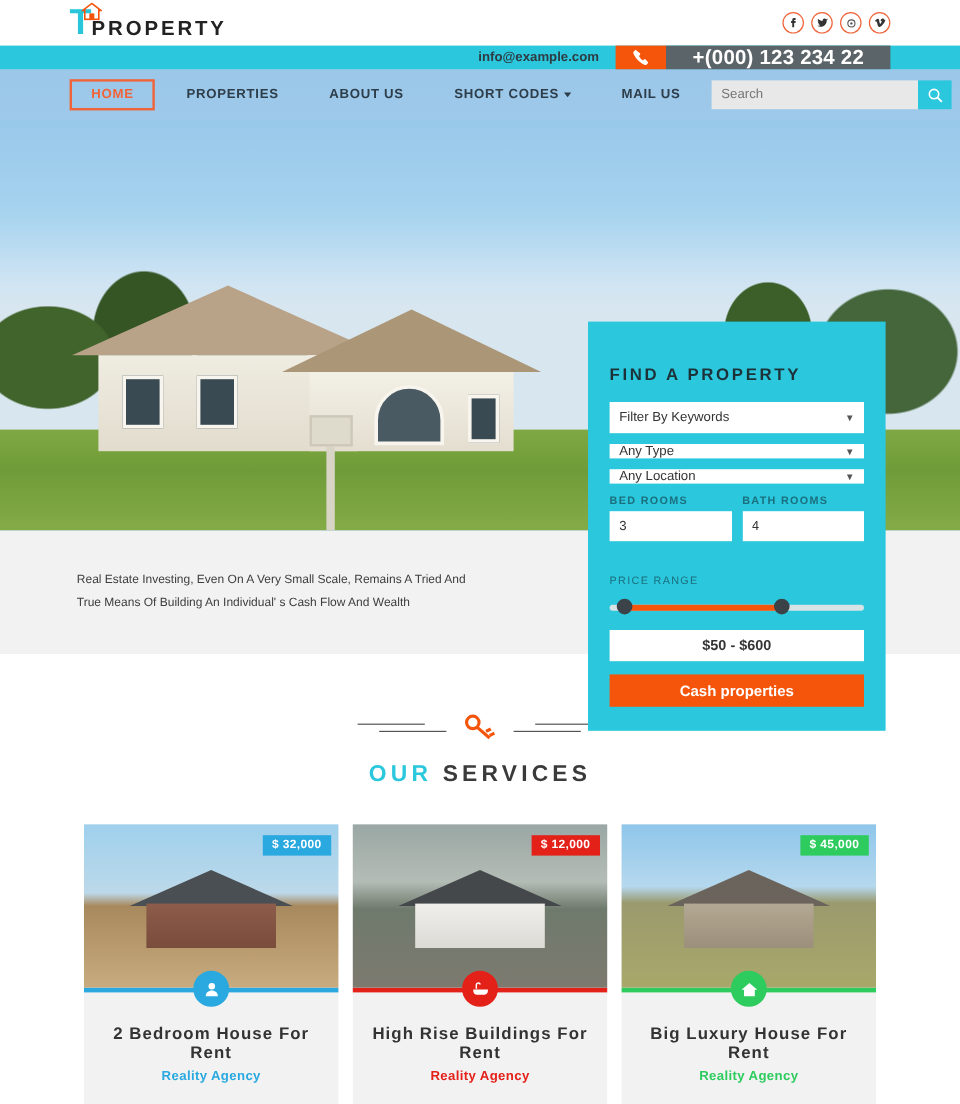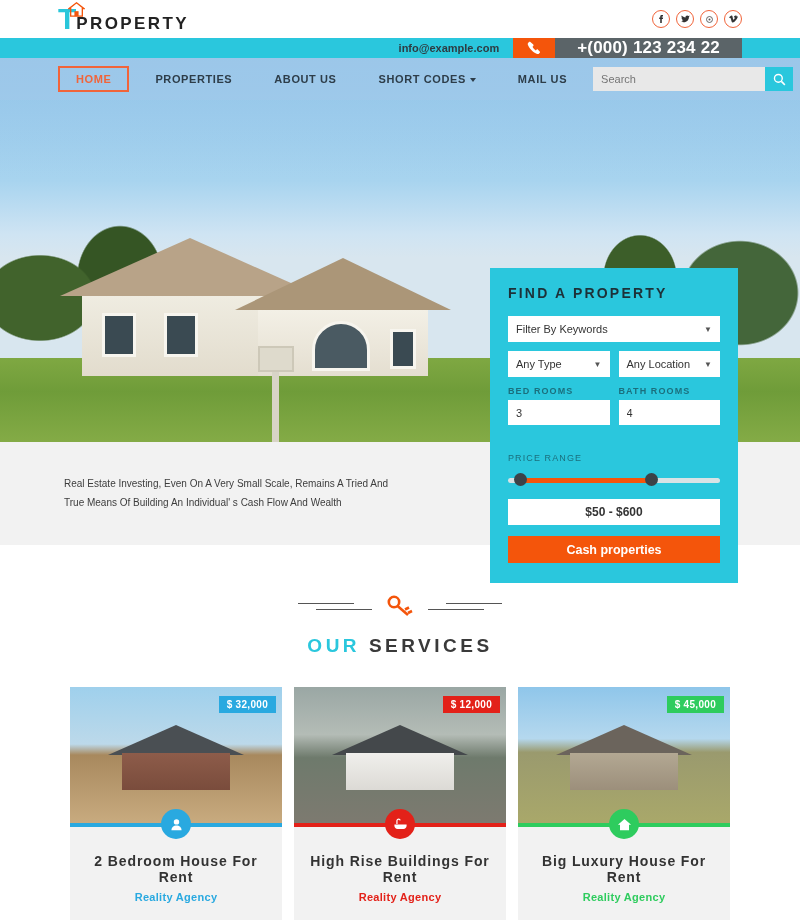--- a/index.html
+++ b/index.html
@@ -165,34 +165,34 @@
   }
   .searchbtn {
     width: 28px; height: 24px; background: #2ac7dd; border: none;
     display: flex; align-items: center; justify-content: center; cursor: pointer;
   }
 
   
   .findpanel {
     position: absolute; right: 62px; top: 268px;
     width: 248px; background: #2ac7dd;
-    padding: 17px 18px 20px;
+    padding: 36px 18px 20px;
     z-index: 6;
   }
   .fp-title {
     font-size: 14px; font-weight: 700; color: #1d3138;
     letter-spacing: 2.2px; margin-bottom: 15px;
     font-family: "Liberation Sans Narrow", "Liberation Sans", sans-serif;
   }
   .fp-sel {
     background: #fff; height: 26px; display: flex; align-items: center;
     justify-content: space-between; padding: 0 8px;
     font-size: 11px; color: #333; cursor: pointer; margin-bottom: 9px;
   }
-  .fp-row { display: flex; gap: 9px; margin-bottom: 4px; }
+  .fp-row { display: flex; gap: 9px; margin-bottom: 4px; flex-direction: column; }
   .fp-row .fp-sel { flex: 1; margin-bottom: 0; }
   .fp-labels { display: flex; gap: 9px; margin: 9px 0 4px; }
   .fp-label {
     flex: 1; font-size: 9px; color: #1b6f7d; font-weight: 700;
     letter-spacing: 1.1px;
     font-family: "Liberation Sans Narrow", "Liberation Sans", sans-serif;
   }
   .fp-inputs { display: flex; gap: 9px; margin-bottom: 12px; }
   .fp-inputs input {
     flex: 1; height: 25px; border: none; outline: none; background: #fff;

